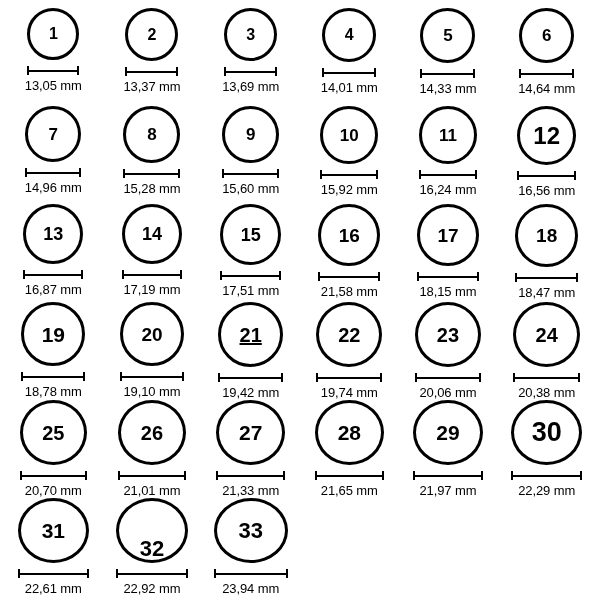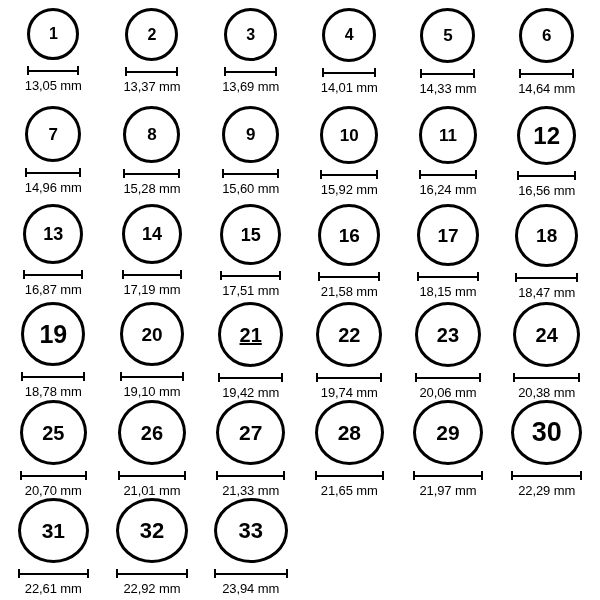--- a/index.html
+++ b/index.html
@@ -315,21 +315,21 @@
         <div class="dim">
           <div class="caliper" style="width: 63px;">
             <span class="bar"></span>
             <span class="tick left"></span>
             <span class="tick right"></span>
           </div>
           <div class="mm">18,47 mm</div>
         </div>
       </div>
       <div class="cell">
-        <div class="ring" style="width: 64px; height: 64px; font-size: 25px;">
+        <div class="ring" style="width: 64px; height: 64px; font-size: 21px;">
           <span>19</span>
         </div>
         <div class="dim">
           <div class="caliper" style="width: 64px;">
             <span class="bar"></span>
             <span class="tick left"></span>
             <span class="tick right"></span>
           </div>
           <div class="mm">18,78 mm</div>
         </div>
@@ -484,21 +484,21 @@
         <div class="dim">
           <div class="caliper" style="width: 71px;">
             <span class="bar"></span>
             <span class="tick left"></span>
             <span class="tick right"></span>
           </div>
           <div class="mm">22,61 mm</div>
         </div>
       </div>
       <div class="cell">
-        <div class="ring" style="width: 72px; height: 72px; font-size: 22px;">
+        <div class="ring" style="width: 72px; height: 72px; font-size: 22px; align-items: flex-end;">
           <span>32</span>
         </div>
         <div class="dim">
           <div class="caliper" style="width: 72px;">
             <span class="bar"></span>
             <span class="tick left"></span>
             <span class="tick right"></span>
           </div>
           <div class="mm">22,92 mm</div>
         </div>

